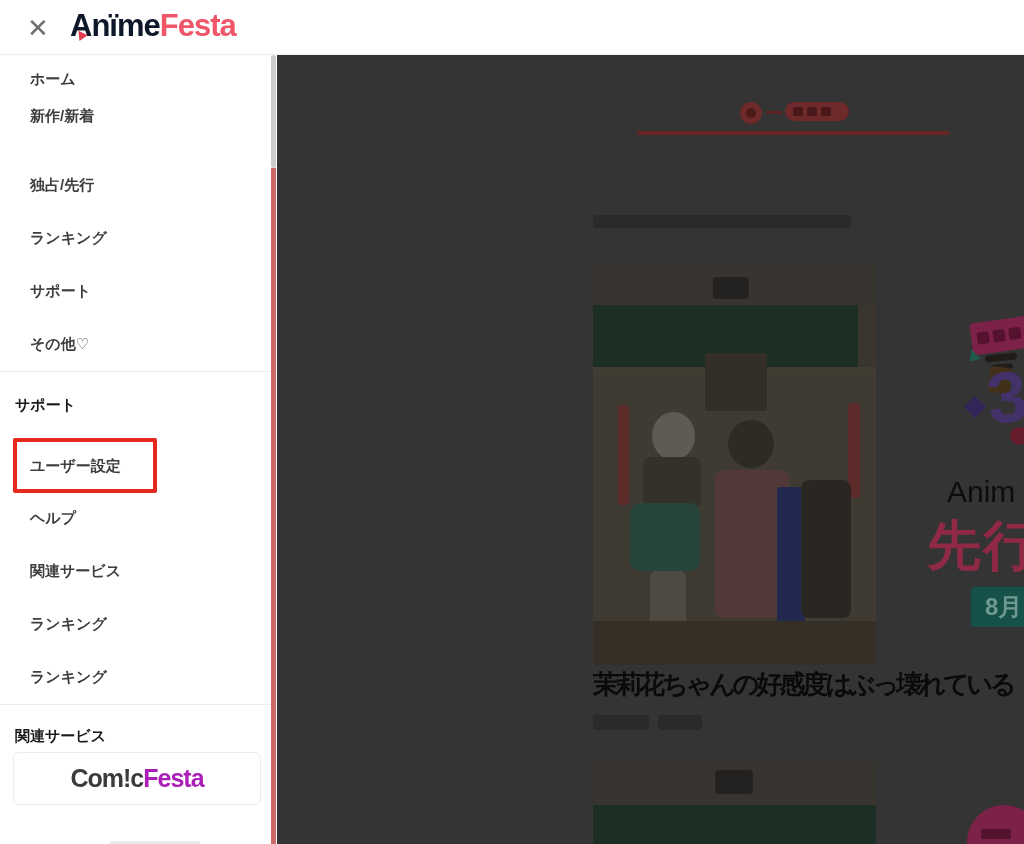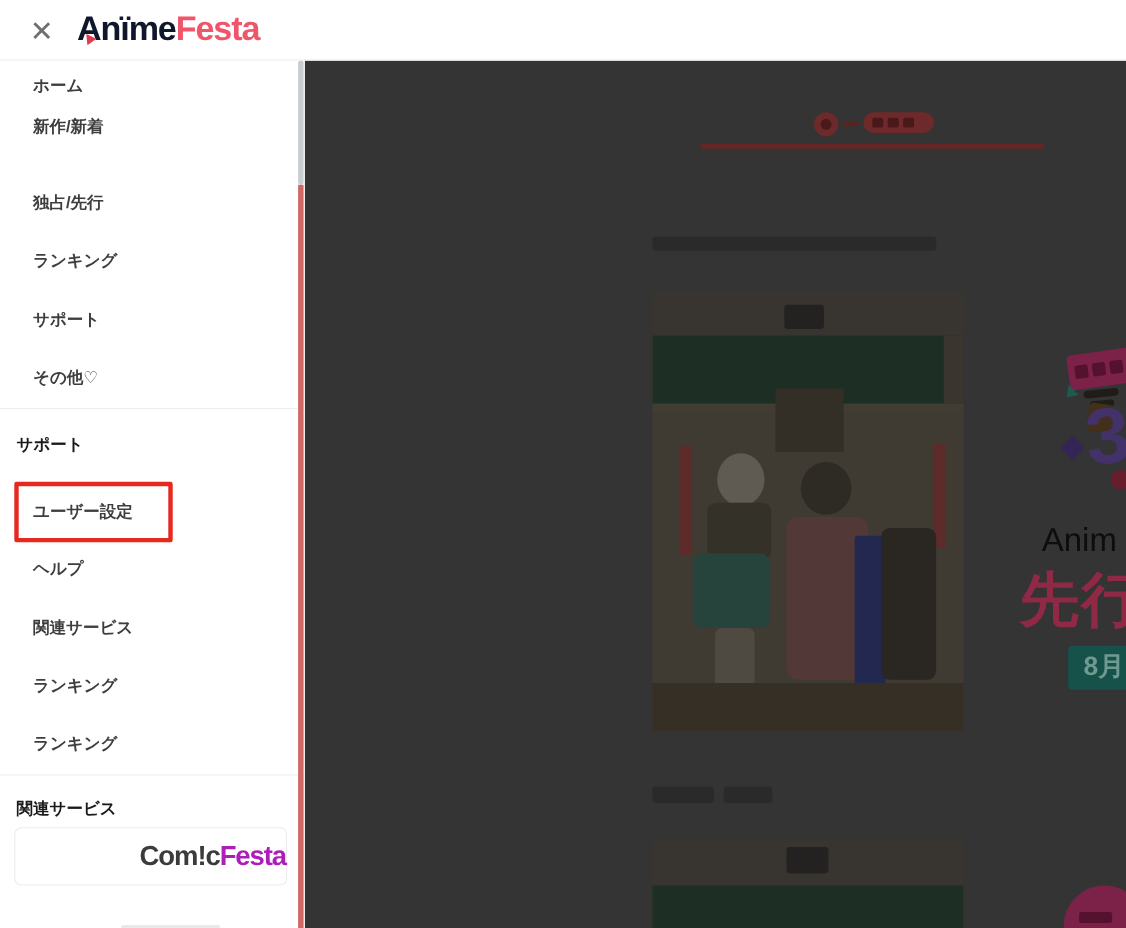--- a/index.html
+++ b/index.html
@@ -23,21 +23,21 @@
   #sidebar{position:absolute;left:0;top:55px;width:277px;height:789px;background:#fff;z-index:20;}
   .nav-item{position:absolute;left:30px;height:22px;line-height:22px;font-size:15px;font-weight:700;
             color:#3e3e3e;cursor:pointer;white-space:nowrap;}
   .sec-head{position:absolute;left:15px;height:22px;line-height:22px;font-size:15px;font-weight:700;
             color:#1a1a1a;white-space:nowrap;}
   .divider{position:absolute;left:0;width:271px;height:1px;background:#ededed;}
   #highlight-box{position:absolute;left:13px;top:383px;width:144px;height:55px;
                  border:4px solid #e6281e;box-sizing:border-box;border-radius:2px;}
   #comic-card{position:absolute;left:13px;top:697px;width:246px;height:51px;background:#fff;
               border:1px solid #ececec;border-radius:6px;display:flex;align-items:center;
-              justify-content:flex-end;cursor:pointer;}
+              justify-content:center;cursor:pointer;}
   #comic-card .cl{font-size:25px;font-weight:700;letter-spacing:-1px;}
   .comic-left{color:#3b3b3b;}
   .comic-right{color:#ab1fb8;}
   #next-card-sliver{position:absolute;left:110px;top:786px;width:90px;height:3px;background:#e9e9e9;border-radius:2px;}
   #sb-thumb{position:absolute;left:271px;top:0;width:5px;height:113px;background:#c9cdd0;border-radius:3px;}
   #sb-track{position:absolute;left:271px;top:113px;width:5px;height:676px;background:#d06868;}
 
   
   #main{position:absolute;left:277px;top:55px;width:747px;height:789px;background:#343434;overflow:hidden;z-index:10;}
   .bar{position:absolute;background:#2a2a2a;border-radius:3px;}
@@ -130,20 +130,21 @@
       <div class="abs" style="left:50px;top:192px;width:58px;height:52px;background:#343129;border-radius:8px;"></div>
       <div class="abs" style="left:37px;top:238px;width:70px;height:68px;background:#26443b;border-radius:10px;"></div>
       <div class="abs" style="left:57px;top:306px;width:36px;height:68px;background:#4e4941;border-radius:6px;"></div>
       <div class="abs" style="left:135px;top:155px;width:46px;height:48px;background:#2e2b25;border-radius:50%;"></div>
       <div class="abs" style="left:122px;top:205px;width:74px;height:148px;background:#523836;border-radius:10px;"></div>
       <div class="abs" style="left:184px;top:222px;width:28px;height:140px;background:#232850;border-radius:3px;"></div>
       <div class="abs" style="left:208px;top:215px;width:50px;height:138px;background:#2a2722;border-radius:8px;"></div>
       <div class="abs" style="left:0;top:356px;width:283px;height:44px;background:#352f26;"></div>
     </div>
 
+    <div id="work-title">茉莉花ちゃんの好感度はぶっ壊れている</div>
     <div class="bar" style="left:316px;top:660px;width:56px;height:15px;"></div>
     <div class="bar" style="left:381px;top:660px;width:44px;height:15px;"></div>
 
     <div class="card-img" style="top:707px;height:137px;background:#38342f;">
       <div class="abs" style="left:122px;top:8px;width:38px;height:24px;background:#242220;border-radius:3px;"></div>
       <div class="abs" style="left:0;top:43px;width:283px;height:94px;background:#1d2f24;"></div>
     </div>
 
     <div class="abs" style="left:694px;top:264px;width:66px;height:32px;background:#7c2147;border-radius:4px;transform:rotate(-8deg);">
       <div class="abs" style="left:6px;top:10px;width:12px;height:12px;background:#55122e;border-radius:2px;"></div>

